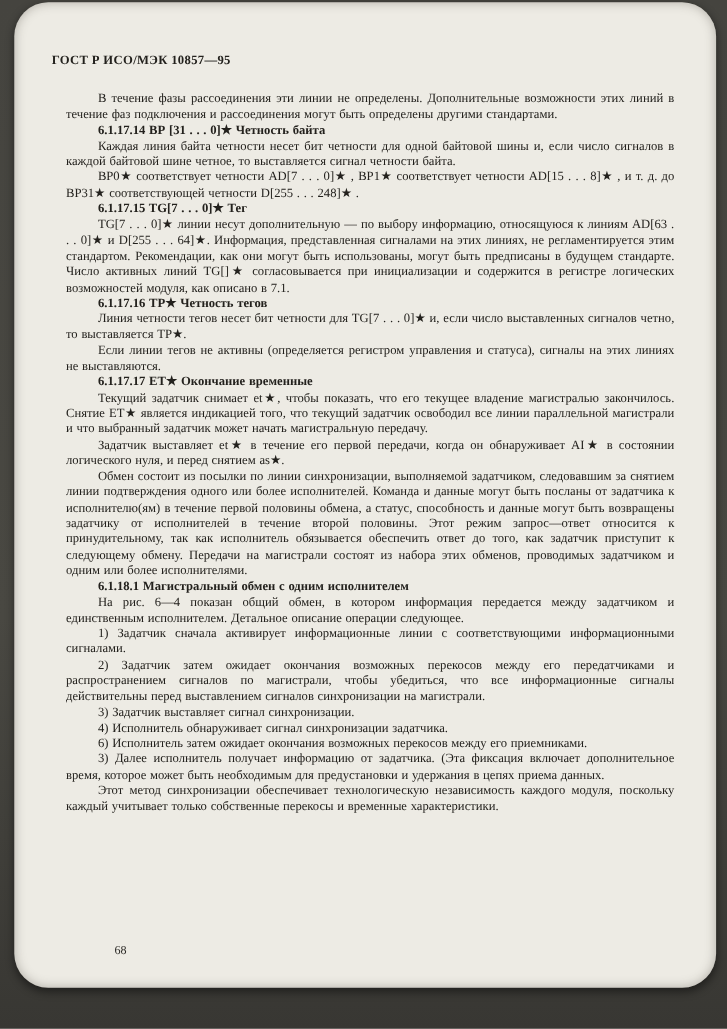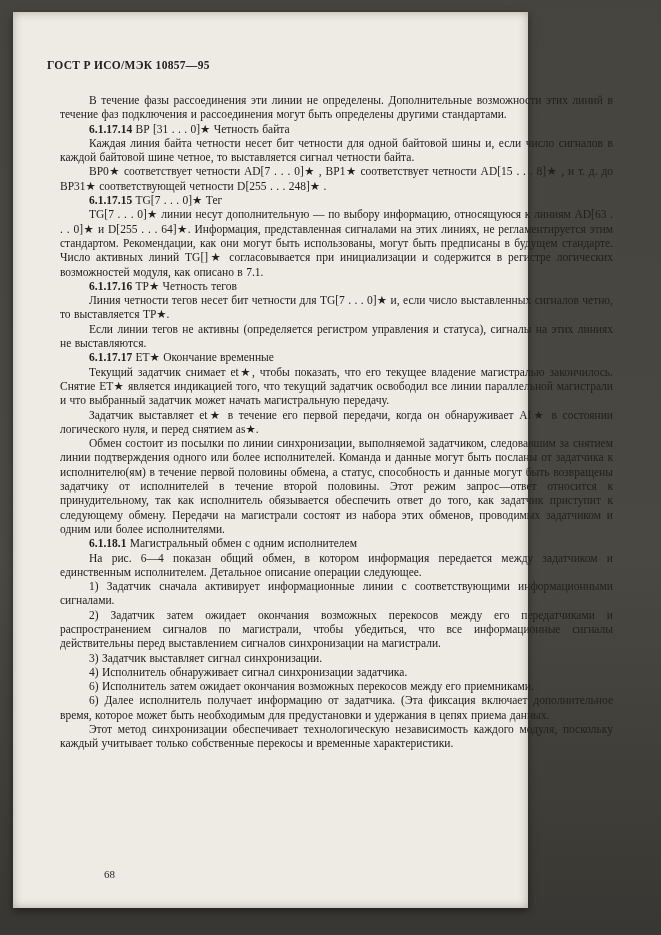--- a/index.html
+++ b/index.html
@@ -11,26 +11,27 @@
   }
   .scan-bg {
     position: relative;
     width: 661px;
     height: 935px;
     background: linear-gradient(180deg, #45443f 0%, #494842 60%, #383733 100%);
   }
   .page {
     position: absolute;
     left: 13px;
-    top: 12px;
-    width: 515px;
+    top: 2px;
+    width: 638px;
     height: 896px;
     background: #edebe4;
     box-shadow: inset 0 0 10px rgba(60,55,45,0.35), 0 3px 8px rgba(0,0,0,0.45);
     color: #211f1b;
+    border-radius: 31px;
   }
   .doc-header {
     position: absolute;
     left: 34px;
     top: 47px;
     font-size: 11.5px;
     font-weight: bold;
     letter-spacing: 0.3px;
     color: #23211d;
   }
@@ -42,21 +43,21 @@
     font-size: 11.5px;
     line-height: 14.3px;
     text-align: justify;
     color: #23211d;
   }
   .para {
     text-indent: 29px;
     word-spacing: 0.5px;
   }
   .para.heading .h-num { font-weight: bold; }
-  .para.heading .h-title { font-weight: normal; }
+  .para.heading .h-title { font-weight: bold; }
   .page-number {
     position: absolute;
     left: 47px;
     bottom: 28px;
     font-size: 11px;
     color: #2a2824;
     padding-left: 44px;
   }
 </style>
 </head>
@@ -79,18 +80,18 @@
         <p class="para">Текущий задатчик снимает et★, чтобы показать, что его текущее владение магистралью закончилось. Снятие ЕТ★ является индикацией того, что текущий задатчик освободил все линии параллельной магистрали и что выбранный задатчик может начать магистральную передачу.</p>
         <p class="para">Задатчик выставляет et★ в течение его первой передачи, когда он обнаруживает AI★ в состоянии логического нуля, и перед снятием as★.</p>
         <p class="para">Обмен состоит из посылки по линии синхронизации, выполняемой задатчиком, следовавшим за снятием линии подтверждения одного или более исполнителей. Команда и данные могут быть посланы от задатчика к исполнителю(ям) в течение первой половины обмена, а статус, способность и данные могут быть возвращены задатчику от исполнителей в течение второй половины. Этот режим запрос—ответ относится к принудительному, так как исполнитель обязывается обеспечить ответ до того, как задатчик приступит к следующему обмену. Передачи на магистрали состоят из набора этих обменов, проводимых задатчиком и одним или более исполнителями.</p>
         <p class="para heading"><span class="h-num">6.1.18.1 </span><span class="h-title">Магистральный обмен с одним исполнителем</span></p>
         <p class="para">На рис. 6—4 показан общий обмен, в котором информация передается между задатчиком и единственным исполнителем. Детальное описание операции следующее.</p>
         <p class="para">1) Задатчик сначала активирует информационные линии с соответствующими информационными сигналами.</p>
         <p class="para">2) Задатчик затем ожидает окончания возможных перекосов между его передатчиками и распространением сигналов по магистрали, чтобы убедиться, что все информационные сигналы действительны перед выставлением сигналов синхронизации на магистрали.</p>
         <p class="para">3) Задатчик выставляет сигнал синхронизации.</p>
         <p class="para">4) Исполнитель обнаруживает сигнал синхронизации задатчика.</p>
         <p class="para">6) Исполнитель затем ожидает окончания возможных перекосов между его приемниками.</p>
-        <p class="para">6) Далее исполнитель получает информацию от задатчика. (Эта фиксация включает дополнительное время, которое может быть необходимым для предустановки и удержания в цепях приема данных.</p>
+        <p class="para">3) Далее исполнитель получает информацию от задатчика. (Эта фиксация включает дополнительное время, которое может быть необходимым для предустановки и удержания в цепях приема данных.</p>
         <p class="para">Этот метод синхронизации обеспечивает технологическую независимость каждого модуля, поскольку каждый учитывает только собственные перекосы и временные характеристики.</p>
       </div>
     <div class="page-number">68</div>
   </div>
 </div>
 
 </body></html>

